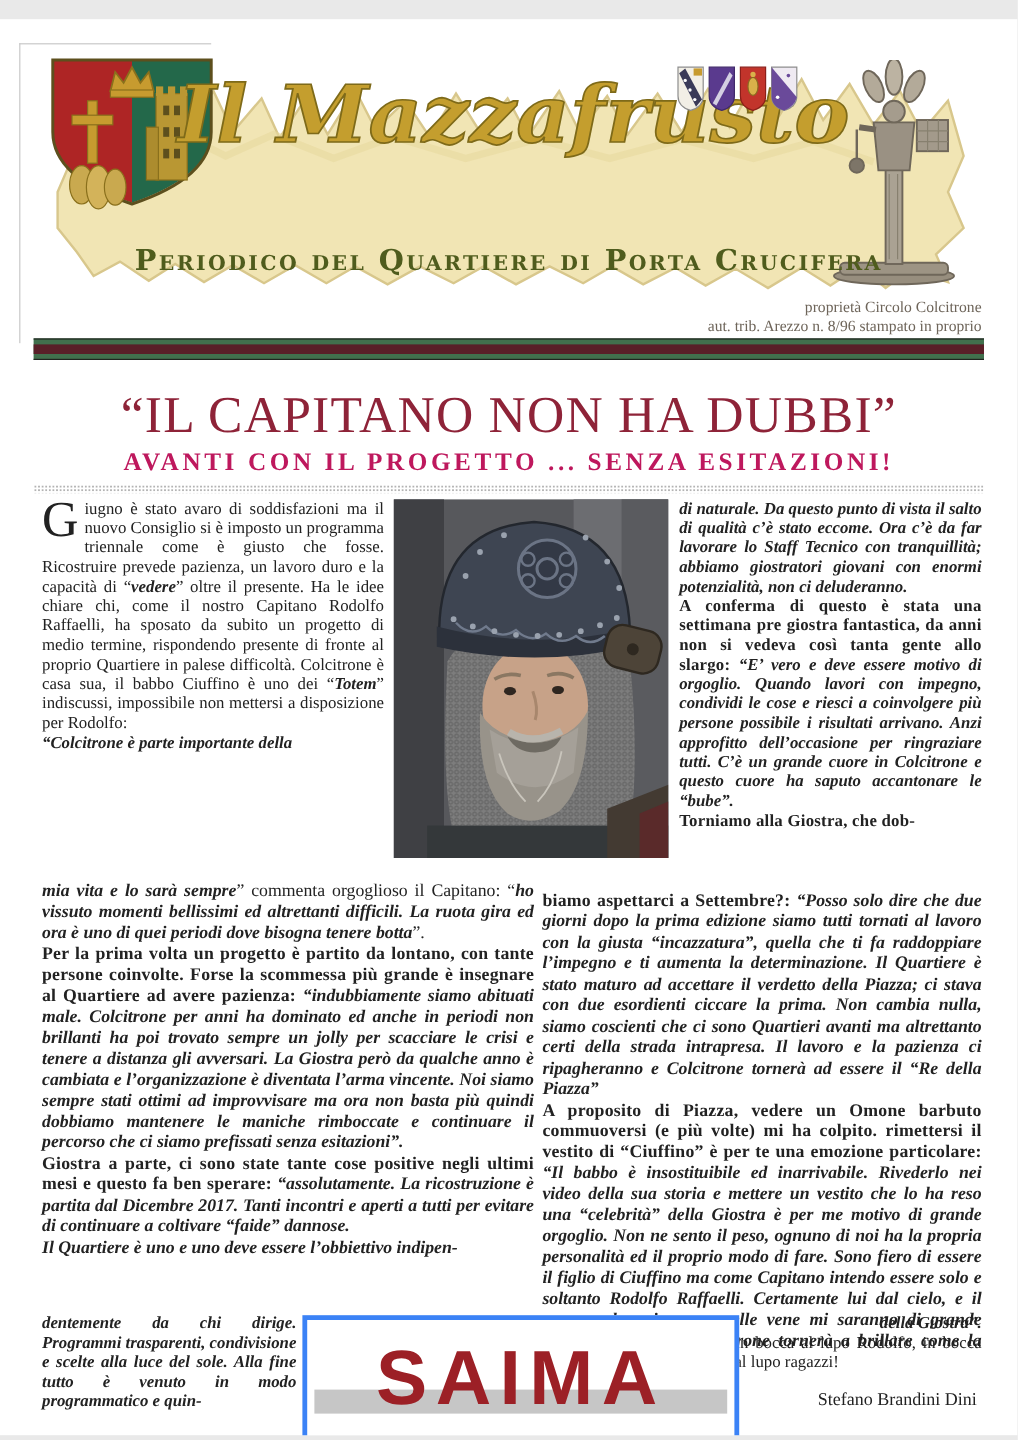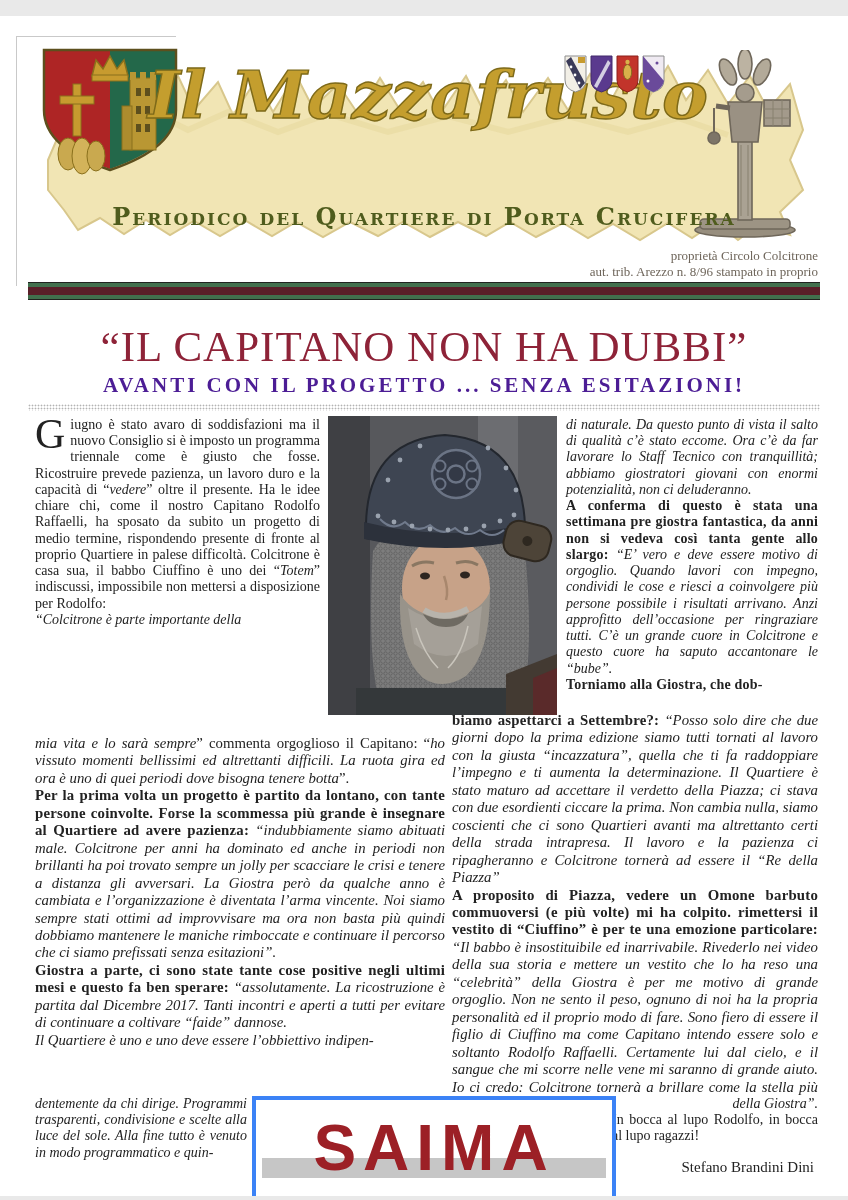--- a/index.html
+++ b/index.html
@@ -24,39 +24,39 @@
 
   
   .bar{left:28px;top:266px;width:792px;height:16px;background:#41704d;border-top:1px solid #20231f;border-bottom:1px solid #20231f;}
   .bar .maroon{position:absolute;left:0;top:4px;width:100%;height:8px;background:#591f28;}
 
   .issue-row{left:28px;top:287px;width:792px;height:20px;border-top:2px solid #3a3a3a;border-bottom:2px solid #3a3a3a;
       text-align:center;font-size:12px;font-weight:600;color:#1d1d1d;line-height:19px;}
 
   .headline{left:0;top:308px;width:848px;text-align:center;color:#8e2338;
       font-size:43px;letter-spacing:1px;font-weight:400;line-height:46px;}
-  .subheadline{left:0;top:357px;width:848px;text-align:center;color:#4c1d95;
+  .subheadline{left:0;top:357px;width:848px;text-align:center;color:#be185d;
       font-size:21px;font-weight:bold;letter-spacing:3px;}
   .dotted{left:28px;top:388px;width:792px;height:7px;
       background-image:radial-gradient(circle,#9a9a9a 0.8px,transparent 1.1px);
       background-size:3px 3px;opacity:.75;}
 
   
   .col{font-size:14px;line-height:1.16;text-align:justify;}
   .col p{margin:0;}
   .col-wide{font-size:14.8px;line-height:1.18;}
   .left-narrow{left:35px;top:401px;width:285px;height:316px;}
   .right-narrow{left:566px;top:401px;width:252px;height:318px;}
   .left-wide{left:35px;top:719px;width:410px;}
-  .right-wide{left:452px;top:696px;width:366px;}
+  .right-wide{left:452px;top:727px;width:366px;}
   .left-mini{left:35px;top:1080px;width:212px;}
   .right-mini{left:612px;top:1080px;width:206px;}
   .right-mini .center{text-align:right;}
   .seg-n{font-style:normal;}
-  .seg-i{font-style:italic;}
+  .seg-i{font-style:italic;font-weight:bold;}
   .seg-b{font-weight:bold;letter-spacing:.2px;}
   .dropcap{float:left;font-size:42px;line-height:33px;padding:1px 5px 0 0;font-family:"Liberation Serif",serif;}
   .signature{margin-top:14px;text-align:right;font-size:15px;padding-right:4px;}
 
   
   .photo{left:328px;top:400px;width:229px;height:299px;}
 
   
   .saima{left:252px;top:1080px;width:356px;height:100px;background:#fff;border:4px solid #3b82f6;z-index:5;}
   .saima .band{position:absolute;left:6px;right:6px;top:58px;height:20px;background:#c6c6c6;}

